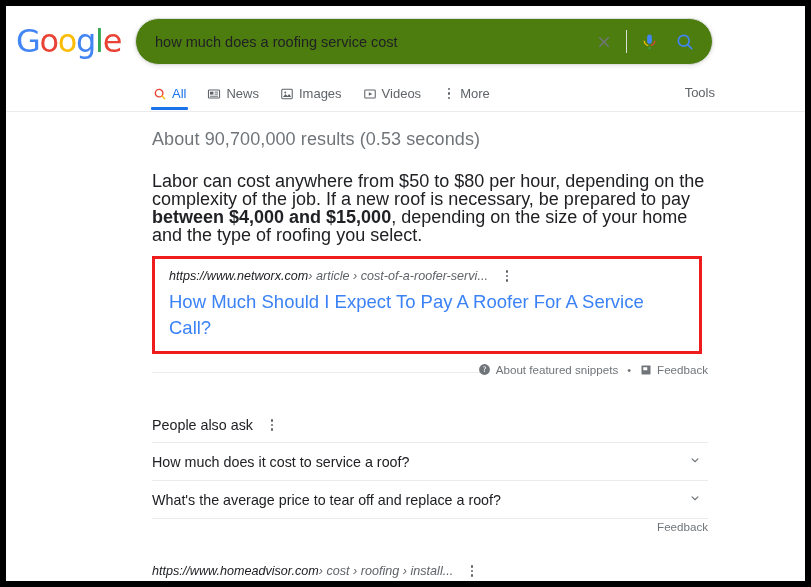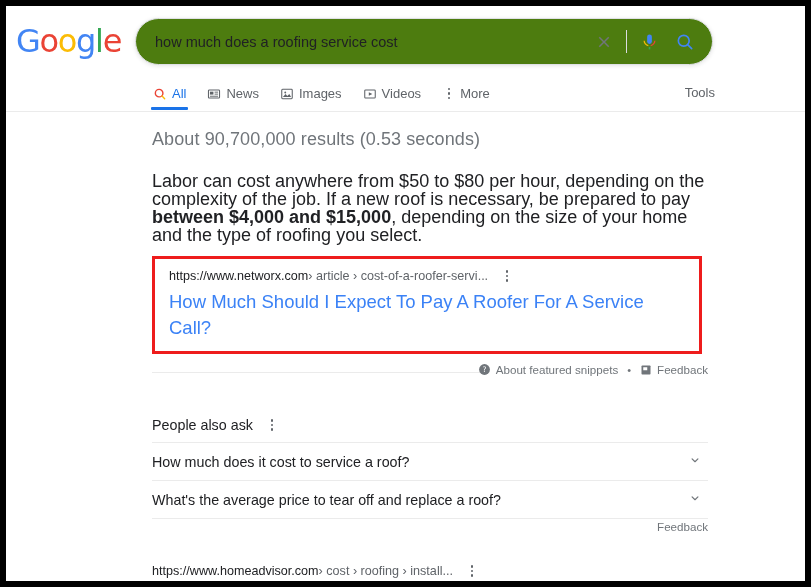--- a/index.html
+++ b/index.html
@@ -169,20 +169,21 @@
     border: 3px solid #ee1c1c;
     padding: 8px 10px 10px 14px;
     box-sizing: content-box;
   }
   .url-line {
     display: flex;
     align-items: center;
     font-size: 12.6px;
     color: #202124;
     line-height: 18px;
+    font-style: italic;
   }
   .url-domain { color: #202124; }
   .url-path { color: #5f6368; }
   .kebab {
     margin-left: 12px;
     display: inline-flex;
     flex-direction: column;
     justify-content: center;
     align-items: center;
     height: 16px;

